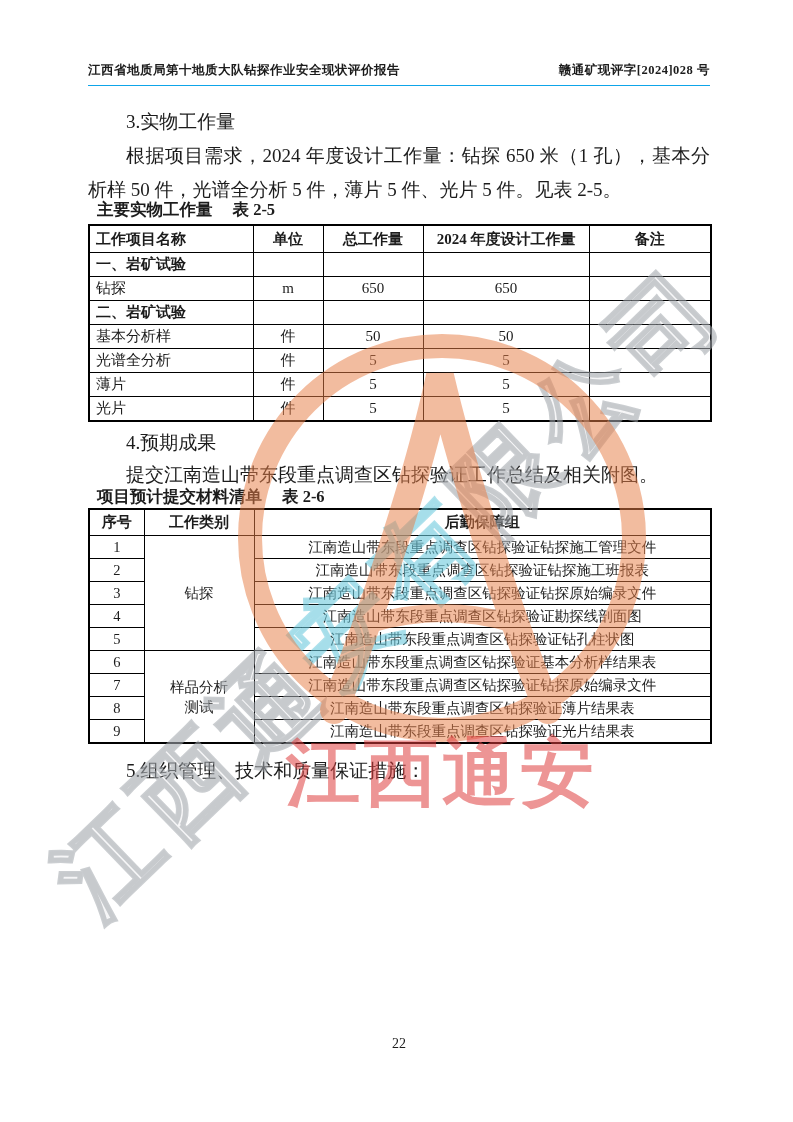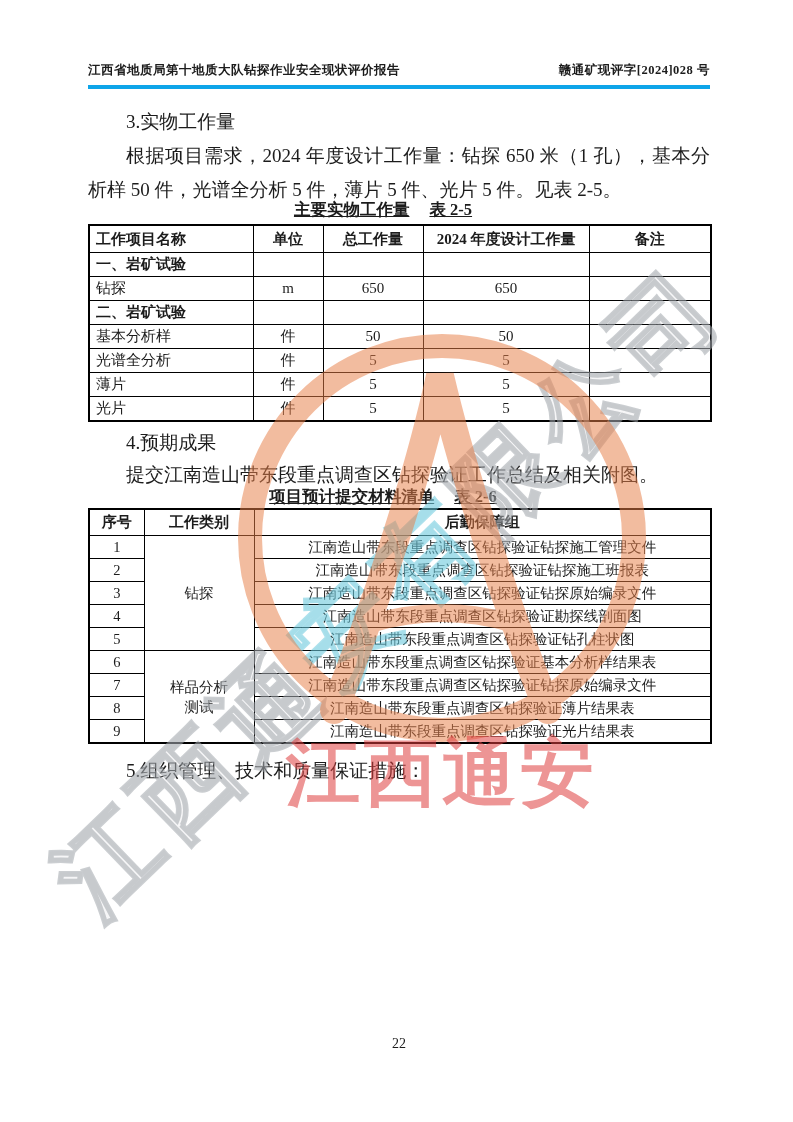--- a/index.html
+++ b/index.html
@@ -5,37 +5,37 @@
   html,body { margin:0; padding:0; background:#888; }
   .page {
     position:relative; width:793px; height:1122px; margin:0 auto;
     background:#ffffff; overflow:hidden;
     font-family:"Liberation Serif","DejaVu Serif",serif; color:#1c1c1c;
   }
   
   .doc-header {
     position:absolute; left:88px; top:62px; width:622px;
     display:flex; justify-content:space-between; align-items:flex-end;
-    border-bottom:4px solid #0ea5e9; padding-bottom:6px;
+    border-bottom:1px solid #0ea5e9; padding-bottom:6px;
     font-weight:bold; font-size:12.5px; letter-spacing:0.5px;
   }
   
   .tblock { position:absolute; left:88px; width:622px; font-size:19px; line-height:34px; text-align:justify; }
   .indent { text-indent:2em; }
   #s3-title { top:105px; }
   #s3-para  { top:139px;font-family:Liberation Serif, serif; }
   #s4-title { top:426px; }
   #s4-para  { top:458px; }
   #s5-title { top:754px; }
   #s5-sub   { top:787px; }
   #s5-para  { top:812px; line-height:32px; }
   
   .tcap {
-    position:absolute; left:72px; width:622px; text-align:center;
-    font-weight:bold; font-size:16.5px;text-decoration:underline;
+    position:absolute; left:97px; width:622px; text-align:left;
+    font-weight:bold; font-size:16.5px;
   }
   #cap25 { top:199px; }
   #cap26 { top:486px; }
   .tref { margin-left:20px; }
   
   table { position:absolute; left:88px; border-collapse:collapse; table-layout:fixed; background:transparent; }
   table, td, th { border:1px solid #000; }
   table { border-width:2px; }
   td, th { padding:1px 6px; font-size:15px; text-align:center; vertical-align:middle; overflow:hidden; }
   th { font-weight:bold; }

